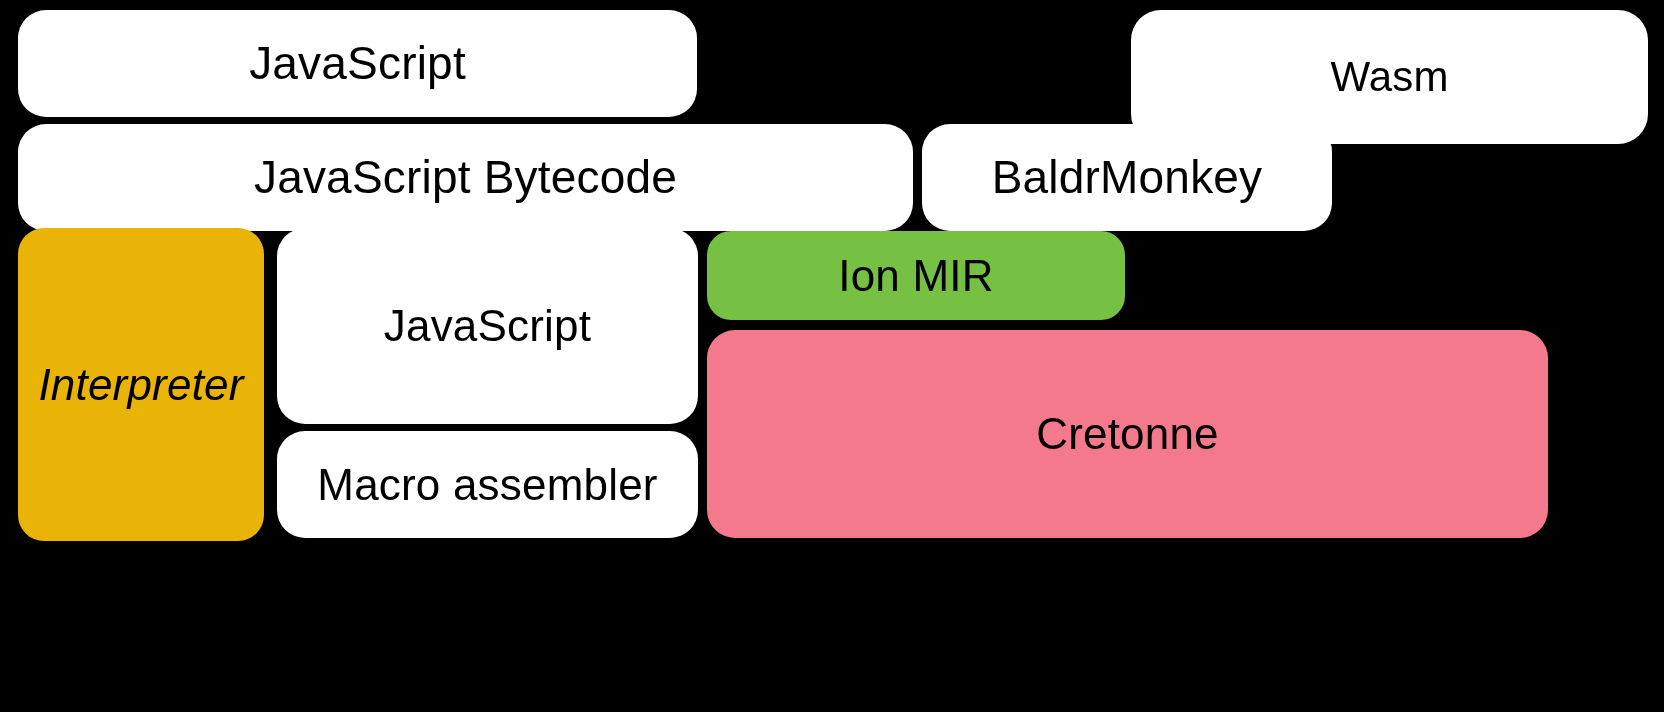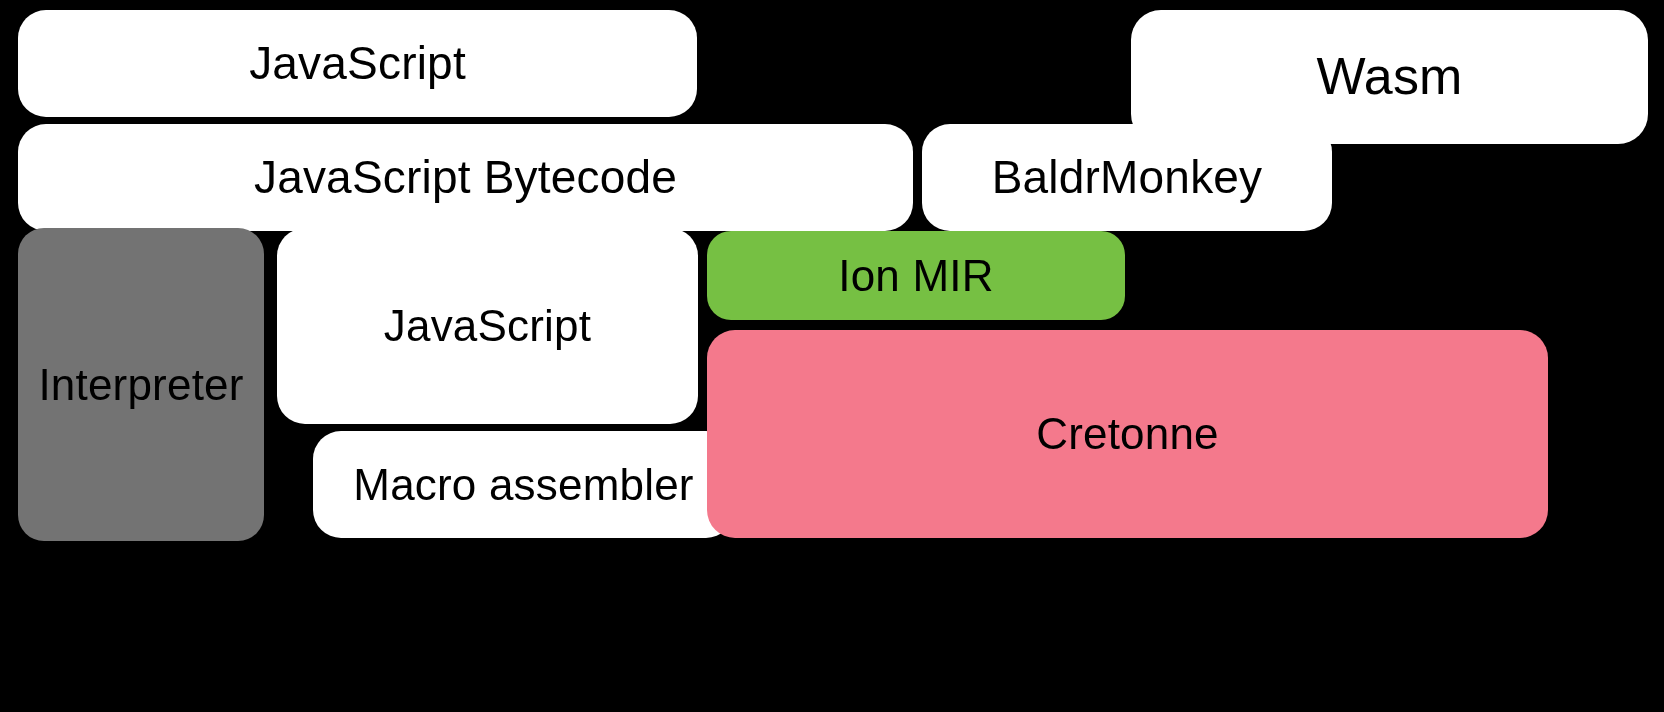--- a/index.html
+++ b/index.html
@@ -26,37 +26,37 @@
     justify-content: center;
     color: #000000;
     background: #ffffff;
     border-radius: 28px;
     line-height: 1.18;
     font-weight: 400;
     letter-spacing: 0.2px;
     user-select: none;
   }
   .box-white  { background: #ffffff; }
-  .box-gray   { background: #737373; }
+  .box-gray   { background: #eab308; font-style: italic; }
   .box-green  { background: #76c043; }
   .box-pink   { background: #f4798c; }
 
   
   #box-javascript      { left: 18px;   top: 10px;  width: 679px; height: 107px; font-size: 46px; }
   #box-asmjs           { left: 705px;  top: 10px;  width: 417px; height: 107px; font-size: 46px; }
-  #box-wasm            { left: 1131px; top: 10px;  width: 517px; height: 134px; font-size: 52px; border-radius: 30px; }
+  #box-wasm            { left: 1131px; top: 10px;  width: 517px; height: 134px; font-size: 42px; border-radius: 30px; }
 
   
   #box-js-bytecode     { left: 18px;   top: 124px; width: 895px; height: 107px; font-size: 46px; }
   #box-baldrmonkey     { left: 922px;  top: 124px; width: 410px; height: 107px; font-size: 46px; }
 
   
   #box-interpreter     { left: 18px;   top: 228px; width: 246px; height: 313px; font-size: 44px; border-radius: 26px; }
   #box-js-baseline     { left: 277px;  top: 228px; width: 421px; height: 196px; font-size: 44px; }
-  #box-macro-assembler { left: 277px;  top: 431px; width: 421px; height: 107px; font-size: 44px; margin-left: 36px; }
+  #box-macro-assembler { left: 277px;  top: 431px; width: 421px; height: 107px; font-size: 44px; }
   #box-ion-mir         { left: 707px;  top: 231px; width: 418px; height: 89px;  font-size: 44px; border-radius: 24px; }
   #box-cretonne        { left: 707px;  top: 330px; width: 841px; height: 208px; font-size: 44px; }
 
   
   #box-native-code     { left: 277px;  top: 548px; width: 1371px; height: 134px; font-size: 46px; }
 
   .label { display: block; }
 </style>
 </head>
 <body>

